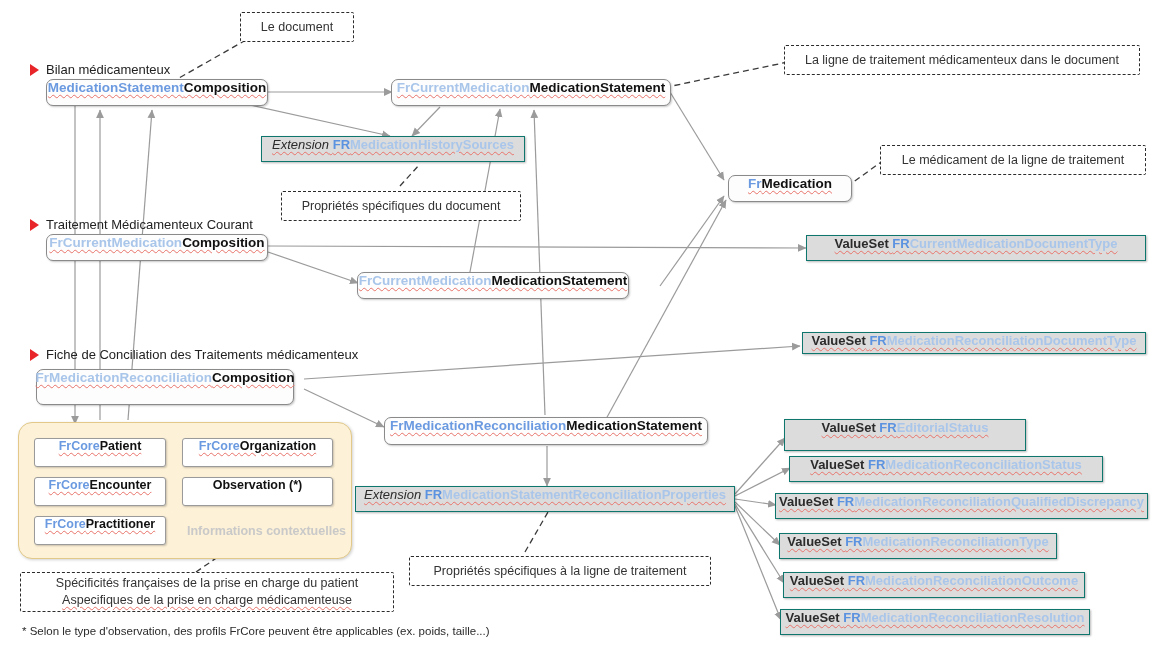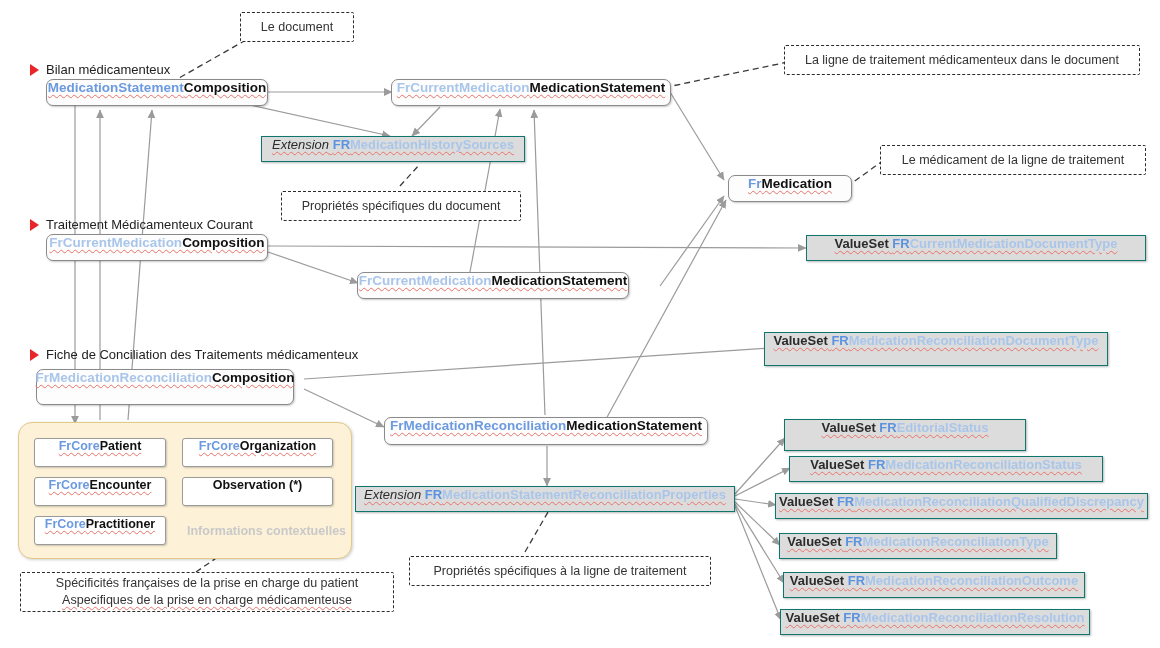--- a/index.html
+++ b/index.html
@@ -155,21 +155,21 @@
   </div>
 
   <div class="node grey" style="left:355px;top:486px;width:380px;height:26px">
     <span class="sq"><span class="kw">Extension</span><span>&nbsp;</span><span class="fr-bold">FR</span><span class="fr-fade">MedicationStatementReconciliationProperties</span></span>
   </div>
 
   <div class="node grey" style="left:806px;top:235px;width:340px;height:26px">
     <span class="sq"><span class="kw-n">ValueSet</span><span>&nbsp;</span><span class="fr-bold">FR</span><span class="fr-fade">CurrentMedicationDocumentType</span></span>
   </div>
 
-  <div class="node grey" style="left:764px;top:332px;width:344px;height:34px">
+  <div class="node grey" style="left:802px;top:332px;width:344px;height:22px">
     <span class="sq"><span class="kw-n">ValueSet</span><span>&nbsp;</span><span class="fr-bold">FR</span><span class="fr-fade">MedicationReconciliationDocumentType</span></span>
   </div>
 
   <div class="node grey" style="left:784px;top:419px;width:242px;height:32px">
     <span class="sq"><span class="kw-n">ValueSet</span><span>&nbsp;</span><span class="fr-bold">FR</span><span class="fr-fade">EditorialStatus</span></span>
   </div>
 
   <div class="node grey" style="left:789px;top:456px;width:314px;height:26px">
     <span class="sq"><span class="kw-n">ValueSet</span><span>&nbsp;</span><span class="fr-bold">FR</span><span class="fr-fade">MedicationReconciliationStatus</span></span>
   </div>
@@ -227,14 +227,15 @@
     <span class="sq"><span class="pfx">FrCore</span><span class="main">Encounter</span></span>
   </div>
   <div class="node frcore" style="left:182px;top:477px;width:151px;height:29px">
     <span><span class="obs">Observation (*)</span></span>
   </div>
   <div class="node frcore" style="left:34px;top:516px;width:132px;height:29px">
     <span class="sq"><span class="pfx">FrCore</span><span class="main">Practitioner</span></span>
   </div>
   <div class="ctx-label" style="left:187px;top:524px">Informations contextuelles</div>
 
+  <div class="footnote">* Selon le type d'observation, des profils FrCore peuvent être applicables (ex. poids, taille...)</div>
 
 </div>
 
 </body></html>

